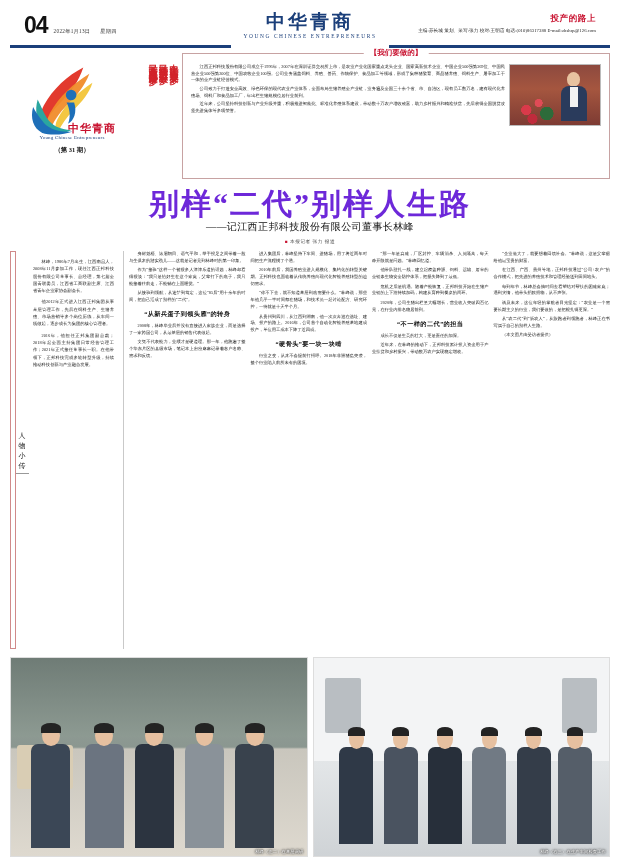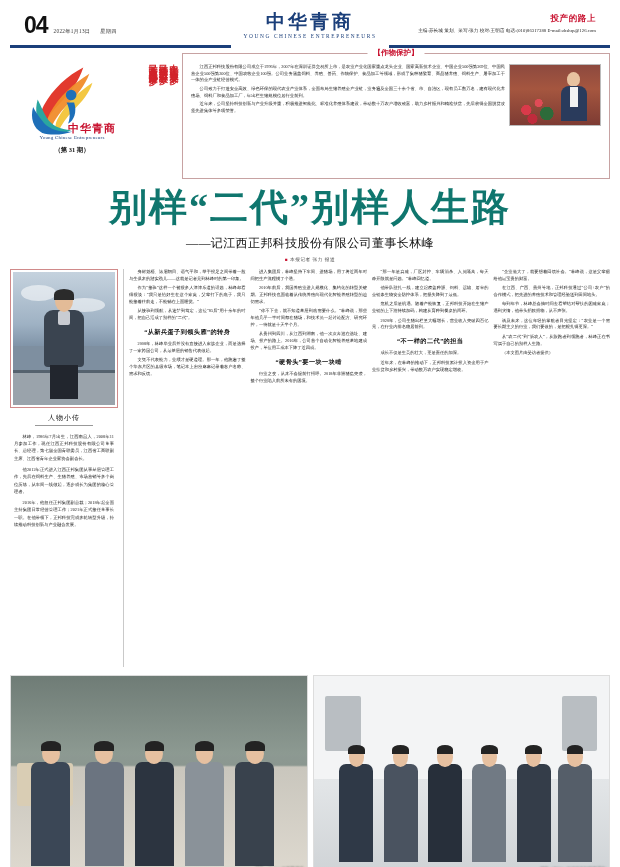--- a/index.html
+++ b/index.html
@@ -66,30 +66,30 @@
                            radial-gradient(circle at 60% 40%, #e04b56 0 12%, transparent 13%),
                            radial-gradient(circle at 45% 85%, #c02b3c 0 13%, transparent 14%),
                            radial-gradient(circle at 80% 70%, #2d6b3a 0 16%, transparent 17%); }
   .ip-person { position:absolute; right:14%; top:12%; width:30%; height:82%; }
   .ip-head { position:absolute; left:26%; top:0; width:48%; height:30%; border-radius:50%; background:#e8c3a0; }
   .ip-body { position:absolute; left:2%; top:28%; width:96%; height:72%; border-radius:8px 8px 0 0; background:#2a3b5c; }
   .ip-shirt { position:absolute; left:36%; top:30%; width:28%; height:40%; background:#f2f2f2; }
 
   
   .headline-zone { text-align:center; margin-top:6px; }
-  .headline { font-size:38px; font-weight:bold; letter-spacing:2px; color:#0f766e;
+  .headline { font-size:30px; font-weight:bold; letter-spacing:2px; color:#6d28d9;
               font-family:"Liberation Serif", serif; line-height:1.1; }
-  .subhead { font-size:12px; color:#111; margin-top:6px; letter-spacing:.4px; }
+  .subhead { font-size:10px; color:#111; margin-top:0; letter-spacing:.4px; }
   .byline { font-size:4.6px; color:#444; margin-top:5px; letter-spacing:.6px; }
   .byline .sq { color:#c8102e; }
 
   
   .body-zone { display:flex; margin-top:7px; height:398px; gap:5px; }
 
-  .bio-col { width:108px; display:flex; flex-direction:column; }
+  .bio-col { width:108px; display:flex; flex-direction:row; }
   .bio-photo { border:1px solid #d08a8a; padding:2px; background:#fff; }
   .bp-inner { height:133px; position:relative; overflow:hidden;
               background:linear-gradient(180deg,#b9c7d4 0%, #aab9c8 45%, #8fa0ae 60%, #6f7f8c 100%); }
   .bp-sky { position:absolute; left:0; right:0; top:0; height:56%;
             background:linear-gradient(180deg,#c5d2de 0%, #9fb2c4 70%, #8094a8 100%); }
   .bp-cloud { position:absolute; background:rgba(255,255,255,.55); border-radius:50%; }
   .bp-sea { position:absolute; left:0; right:0; top:56%; height:20%; background:#7e8fa0; }
   .bp-rail { position:absolute; left:0; right:0; top:74%; height:4px; background:#55626e; }
   .bp-ground { position:absolute; left:0; right:0; bottom:0; height:24%; background:#9aa3ab; }
   .bp-man { position:absolute; left:30%; top:14%; width:40%; height:82%; }
@@ -177,21 +177,21 @@
       <div class="logo-issue">（第 31 期）</div>
     </div>
 
     <div class="slogans">
       <div class="slogan">中华民族伟大复兴梦</div>
       <div class="slogan">民营经济转型升级梦</div>
       <div class="slogan">民营企业家代际传承梦</div>
     </div>
 
     <div class="intro-box">
-      <div class="intro-tag">【作物保护】</div>
+      <div class="intro-tag">【我们要做的】</div>
       <div class="intro-text">
         <p>江西正邦科技股份有限公司成立于1996年，2007年在深圳证券交易所上市，是农业产业化国家重点龙头企业、国家高新技术企业、中国企业500强第369位、中国民营企业500强第200位、中国农牧企业100强。公司业务涵盖饲料、养殖、兽药、作物保护、食品加工等领域，形成了集种猪繁育、商品猪养殖、饲料生产、屠宰加工于一体的全产业链经营模式。</p>
         <p>公司致力于打造安全高效、绿色环保的现代农业产业体系，全面布局生猪养殖全产业链，业务遍及全国三十余个省、市、自治区，现有员工数万名，建有现代化养殖场、饲料厂和食品加工厂，年出栏生猪规模位居行业前列。</p>
         <p>近年来，公司坚持科技创新与产业升级并重，积极推进智能化、标准化养殖体系建设，带动数十万农户增收致富，助力乡村振兴和精准扶贫，先后获得全国脱贫攻坚先进集体等多项荣誉。</p>
       </div>
       <div class="intro-photo">
         <div class="ip-bg"></div>
         <div class="ip-flowers"></div>
         <div class="ip-person">
           <div class="ip-head"></div>

